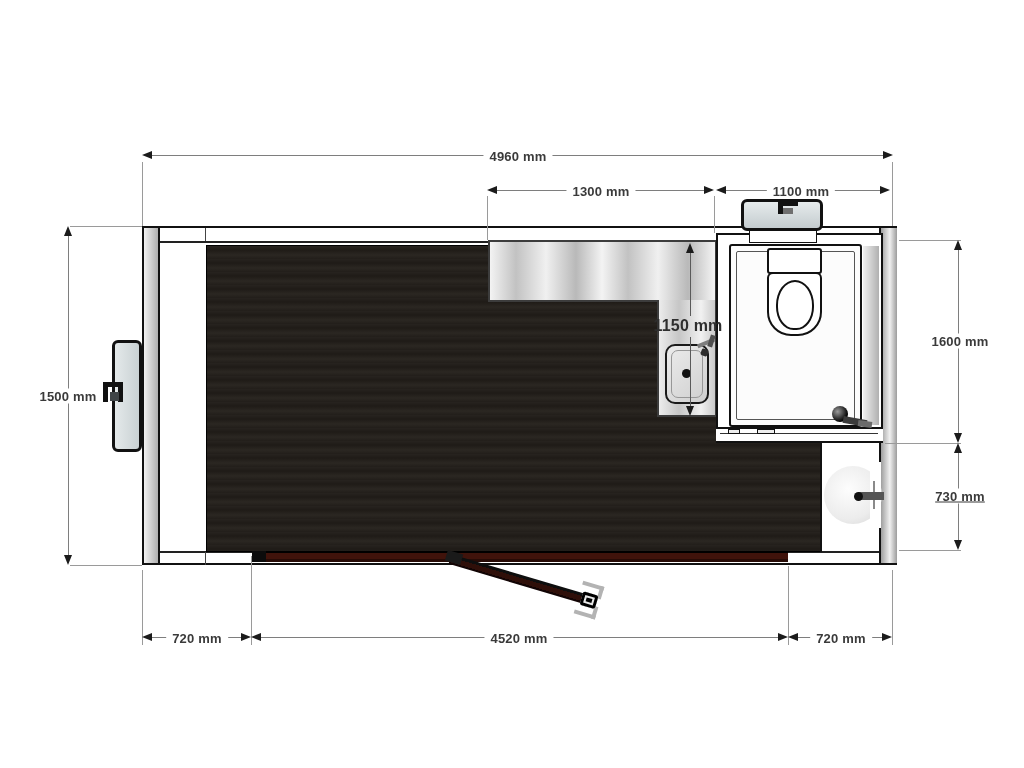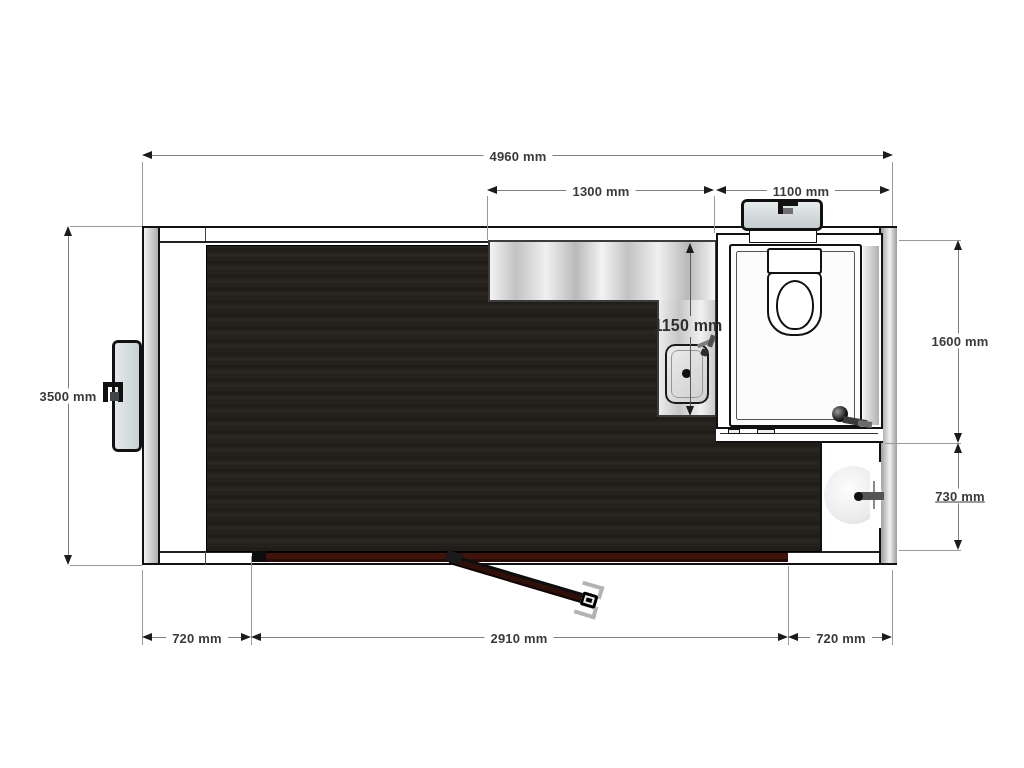--- a/index.html
+++ b/index.html
@@ -119,21 +119,21 @@
   <div class="dline" style="left:726px;top:190px;width:155px;height:1px;"></div>
   <div class="arr l" style="left:716px;top:186px;"></div>
   <div class="arr r" style="left:880px;top:186px;"></div>
   <div class="dim" style="left:801px;top:191px;">1100 mm</div>
 
   <div class="ext" style="left:70px;top:226px;width:72px;height:1px;"></div>
   <div class="ext" style="left:70px;top:565px;width:72px;height:1px;"></div>
   <div class="dline" style="left:68px;top:236px;width:1px;height:320px;"></div>
   <div class="arr u" style="left:64px;top:226px;"></div>
   <div class="arr d" style="left:64px;top:555px;"></div>
-  <div class="dim" style="left:68px;top:396px;">3500 mm</div>
+  <div class="dim" style="left:68px;top:396px;">1500 mm</div>
 
   <div class="ext" style="left:899px;top:240px;width:62px;height:1px;"></div>
   <div class="ext" style="left:885px;top:443px;width:76px;height:1px;"></div>
   <div class="dline" style="left:958px;top:250px;width:1px;height:184px;"></div>
   <div class="arr u" style="left:954px;top:240px;"></div>
   <div class="arr d" style="left:954px;top:433px;"></div>
   <div class="dim" style="left:960px;top:341px;">1600 mm</div>
 
   <div class="ext" style="left:899px;top:550px;width:62px;height:1px;"></div>
   <div class="dline" style="left:958px;top:453px;width:1px;height:87px;"></div>
@@ -153,20 +153,20 @@
   <div class="ext" style="left:892px;top:570px;width:1px;height:75px;"></div>
 
   <div class="dline" style="left:152px;top:637px;width:90px;height:1px;"></div>
   <div class="arr l" style="left:142px;top:633px;"></div>
   <div class="arr r" style="left:241px;top:633px;"></div>
   <div class="dim" style="left:197px;top:638px;">720 mm</div>
 
   <div class="dline" style="left:261px;top:637px;width:517px;height:1px;"></div>
   <div class="arr l" style="left:251px;top:633px;"></div>
   <div class="arr r" style="left:778px;top:633px;"></div>
-  <div class="dim" style="left:519px;top:638px;">2910 mm</div>
+  <div class="dim" style="left:519px;top:638px;">4520 mm</div>
 
   <div class="dline" style="left:798px;top:637px;width:84px;height:1px;"></div>
   <div class="arr l" style="left:788px;top:633px;"></div>
   <div class="arr r" style="left:882px;top:633px;"></div>
   <div class="dim" style="left:841px;top:638px;">720 mm</div>
 
 </div>
 
 </body></html>

